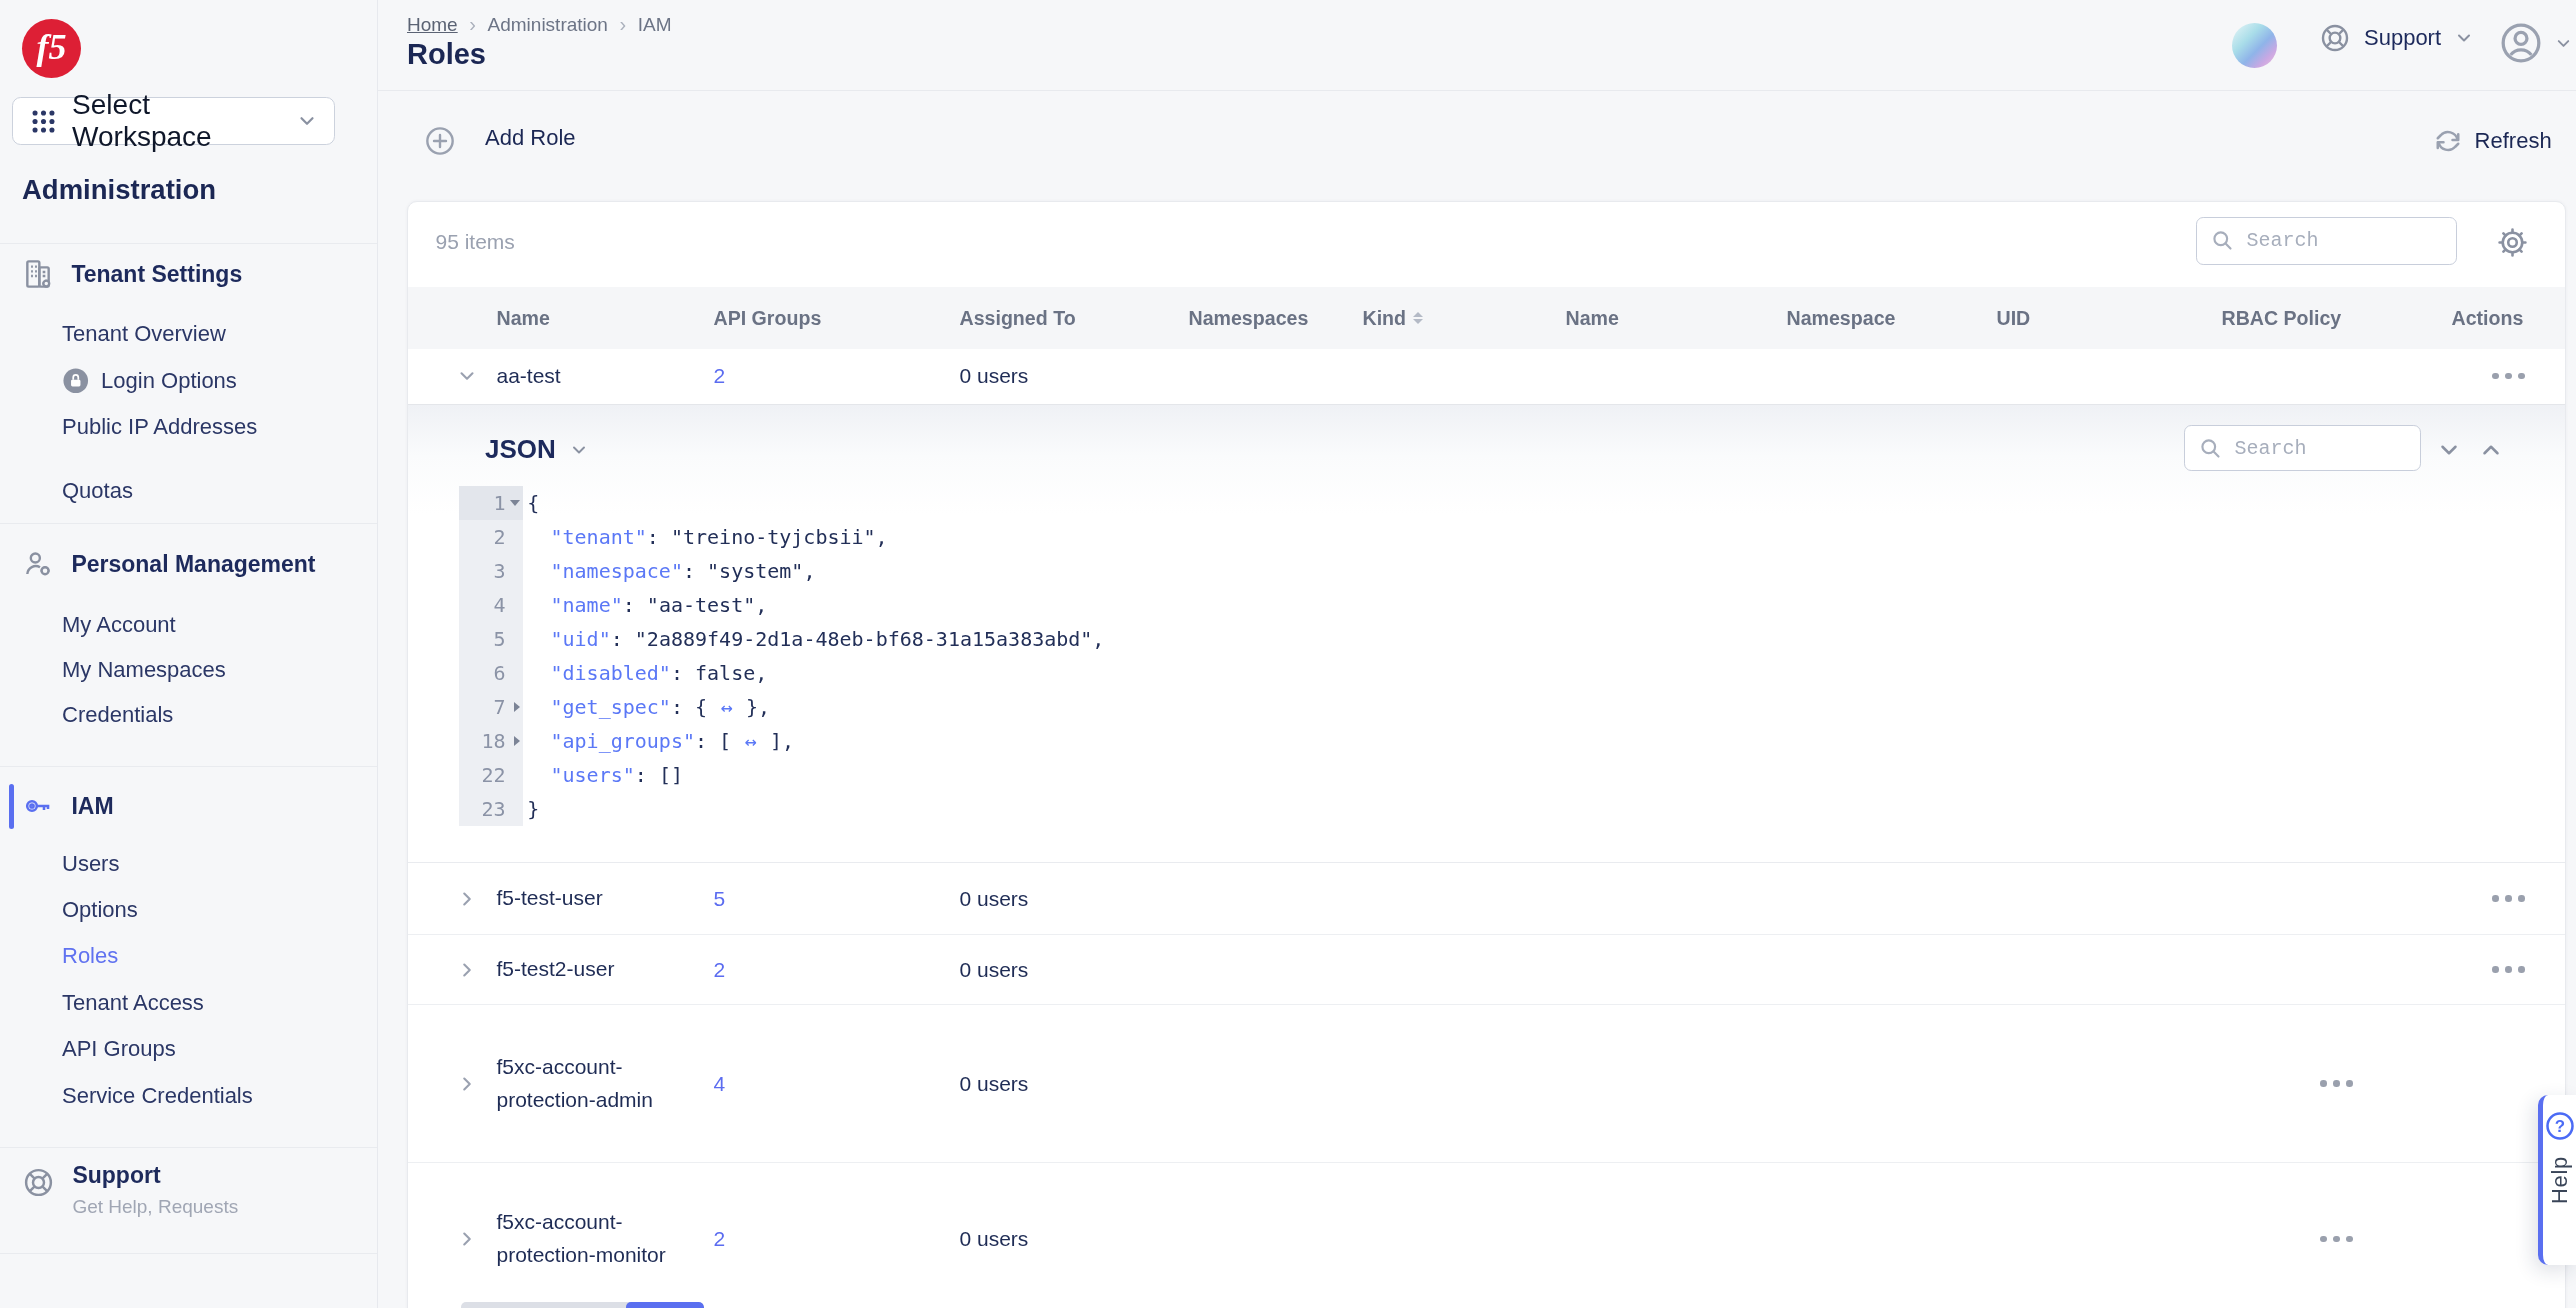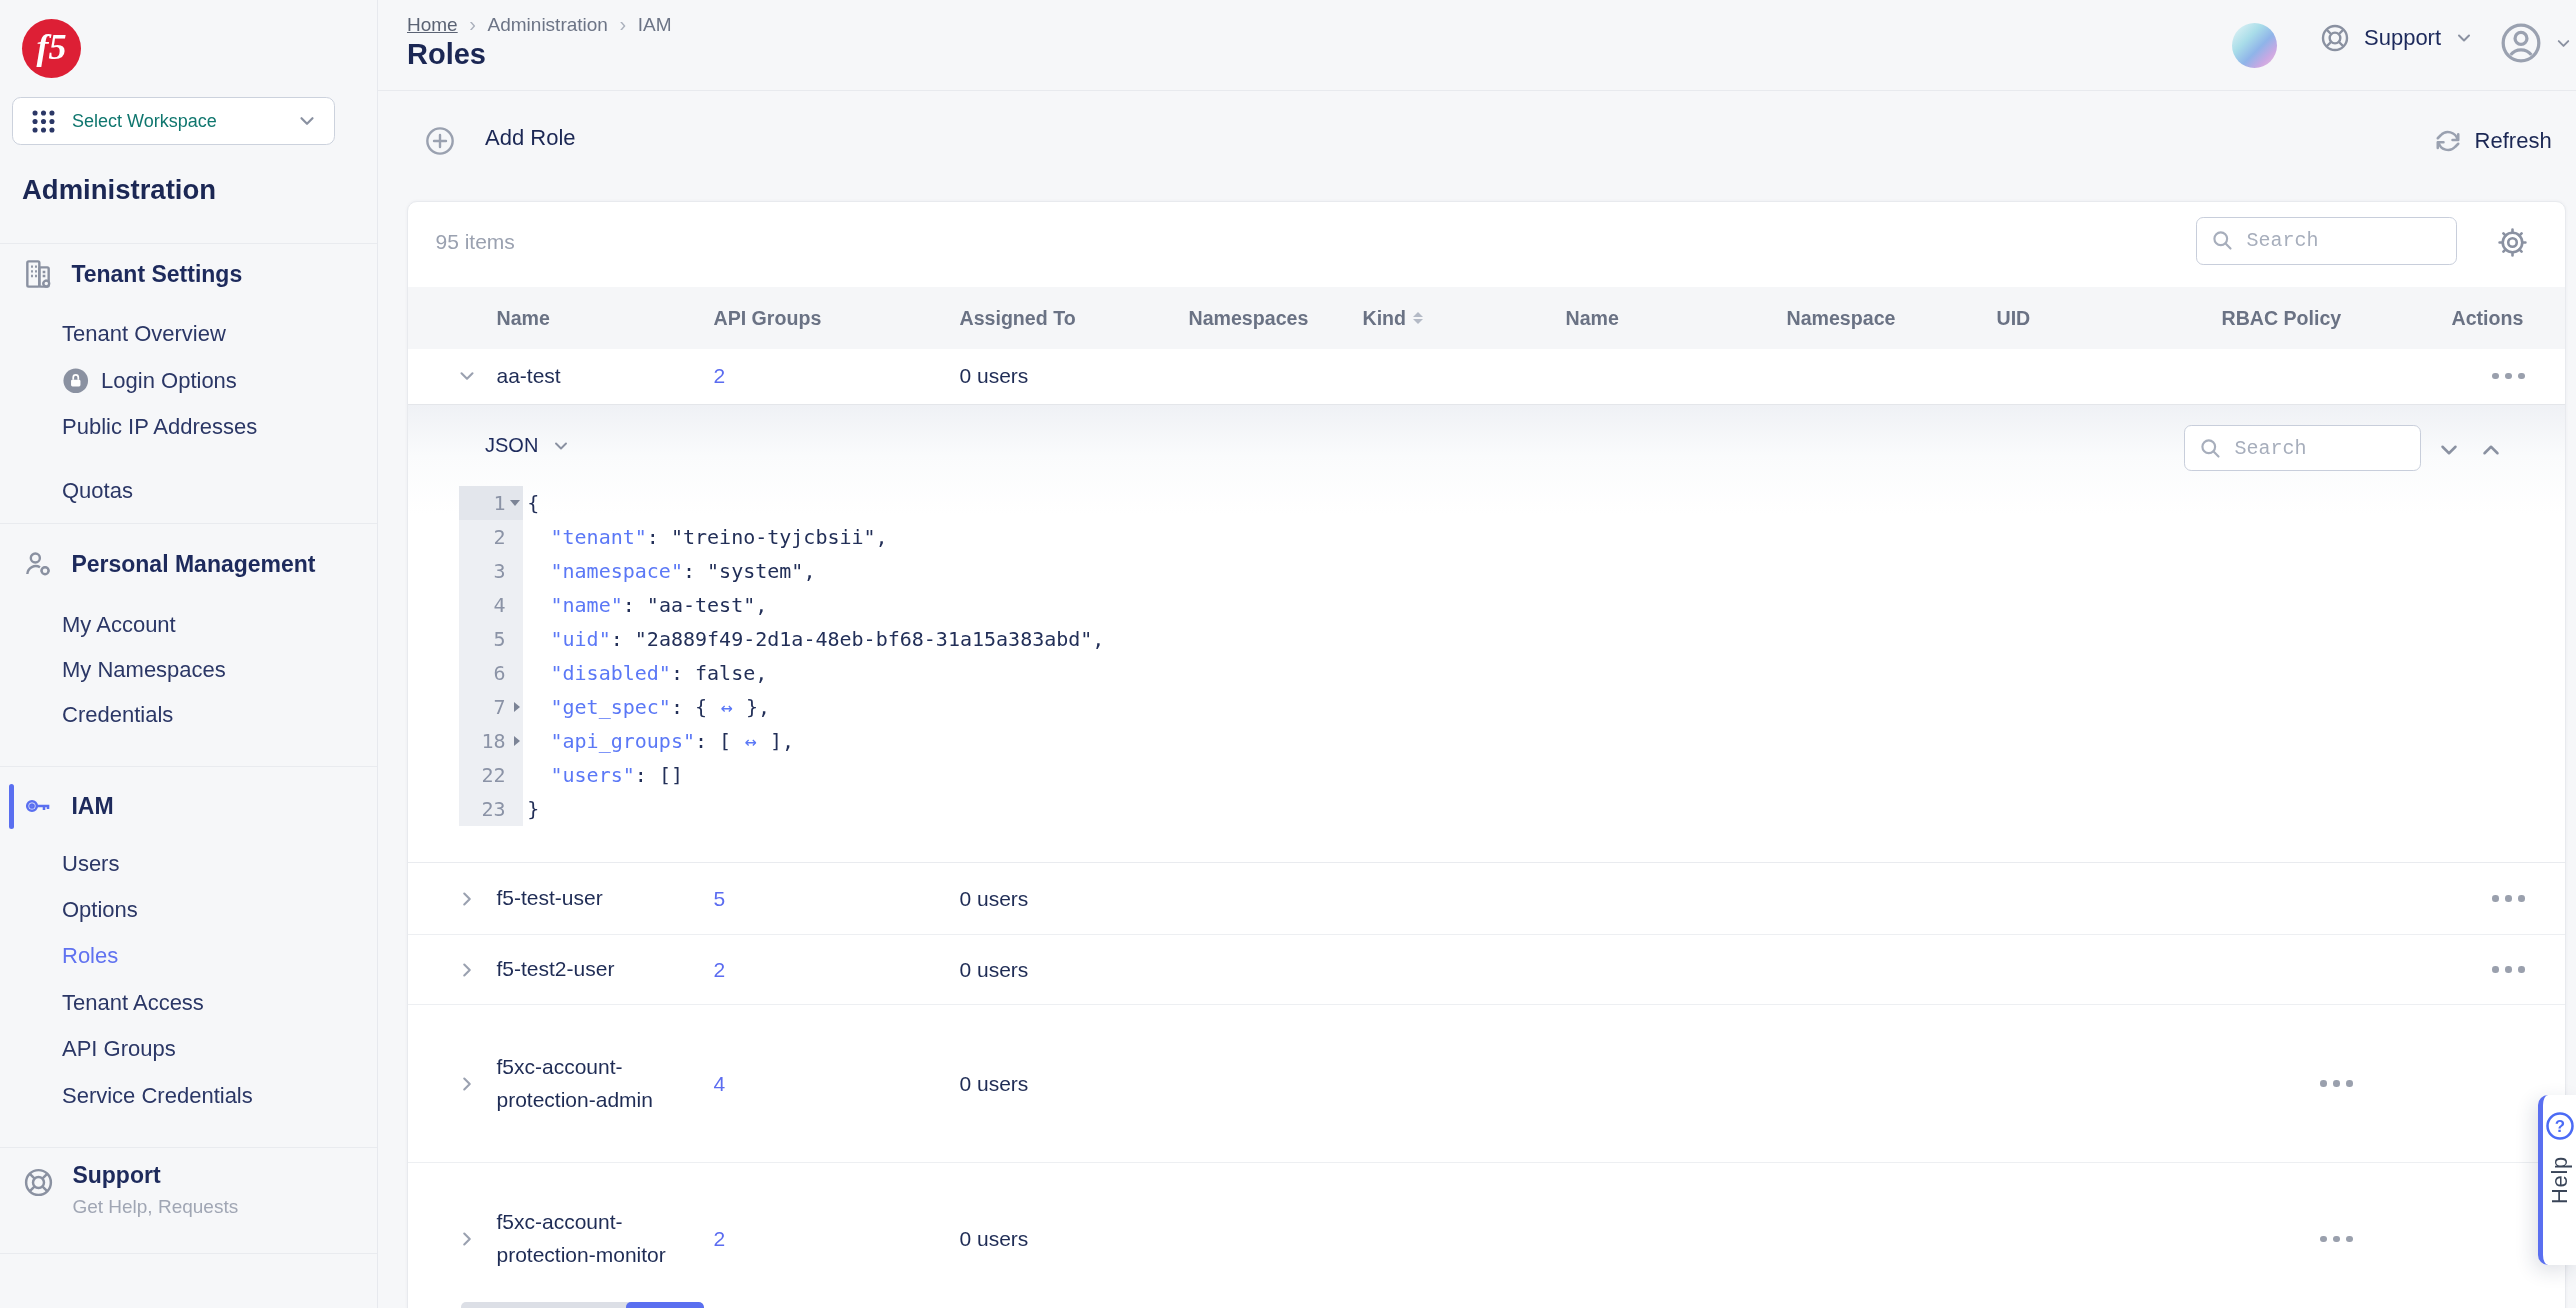--- a/index.html
+++ b/index.html
@@ -11,21 +11,21 @@
   }
   svg{display:block}
 
   
   .sidebar{position:absolute;left:0;top:0;width:377px;height:1308px;background:#f6f7f9;border-right:1.4px solid #e7e9ee}
   .logo{position:absolute;left:22px;top:19px;width:59px;height:59px;border-radius:50%;background:#dd1f35;
         color:#fff;display:flex;align-items:center;justify-content:center;
         font-family:"Liberation Serif",serif;font-style:italic;font-weight:700;font-size:36px;padding-bottom:2.9px;box-sizing:border-box}
   .workspace{position:absolute;left:11.6px;top:97px;width:323px;height:48px;background:#fff;border:1.4px solid #ccd2dd;border-radius:8.7px;
         display:flex;align-items:center;gap:14.5px;padding:0 16px;box-sizing:border-box;cursor:pointer}
-  .workspace .ws-label{flex:1;font-size:18px;color:#0f766e}
+  .workspace .ws-label{flex:1;font-size:28px;color:#0f172a}
   .admin-title{position:absolute;left:22px;top:174px;font-size:27.5px;font-weight:700;color:#1b2754}
   .sdiv{position:absolute;left:0;width:377px;height:1.4px;background:#e9ebef}
   .nav-head{position:absolute;left:22px;display:flex;align-items:center;gap:17.4px;font-size:23px;font-weight:600;color:#1d2a5c;height:32px}
   .nav-head .hicon{width:32px;height:32px;color:#8a91a1;flex:0 0 auto}
   .nav-item{position:absolute;left:62px;font-size:22px;color:#2b3766;height:27.5px;display:flex;align-items:center;cursor:pointer}
   .nav-item.active{color:#6072f0}
   .nav-item .lockwrap{margin-right:11.6px}
   .active-bar{position:absolute;left:8.7px;top:784px;width:5.8px;height:45px;border-radius:2.9px;background:#5a6ff0}
   .support-block{position:absolute;left:22px;top:1162px;display:flex;gap:17.4px;cursor:pointer}
   .support-block .hicon{width:33px;height:33px;color:#8a91a1;margin-top:4.3px}
@@ -81,21 +81,21 @@
   .cell.rbac{max-width:180px;line-height:1.4;font-size:20px}
   .rowchev{width:22px;height:22px;color:#9aa1b0;cursor:pointer;margin-left:20px}
   .actions-cell{display:flex;justify-content:center}
   .dots{display:flex;gap:6.5px;cursor:pointer;padding:7.2px}
   .dots i{width:6.5px;height:6.5px;border-radius:50%;background:#9aa0ad;display:block}
 
   
   .panel{height:457px;position:relative;border-bottom:1.4px solid #e9ebef;
          background:linear-gradient(180deg,#eff1f5 0%,#fafbfc 51px,#ffffff 109px)}
   .fmt-select{position:absolute;left:77px;top:29px;display:flex;align-items:center;gap:13px;cursor:pointer}
-  .fmt-label{font-size:20px;font-weight:400;color:#1d2a5c}
+  .fmt-label{font-size:26px;font-weight:700;color:#1d2a5c}
   .psearch{position:absolute;left:1776px;top:20px;width:237px;height:46px}
   .pchev{position:absolute;top:32px;width:26px;height:26px;color:#8a91a1;cursor:pointer}
   .pchev.down{left:2028px}
   .pchev.up{left:2070px}
 
   .code{position:absolute;left:51px;top:81px;font-family:"DejaVu Sans Mono",monospace;font-size:20px}
   .cline{display:flex;height:34px;align-items:center}
   .gut{width:64px;height:100%;background:#edeff3;position:relative;display:flex;align-items:center;justify-content:flex-end;
        padding-right:17.4px;box-sizing:border-box;color:#8b93a6;flex:0 0 auto}
   .gut.first{background:#e3e6ec}

